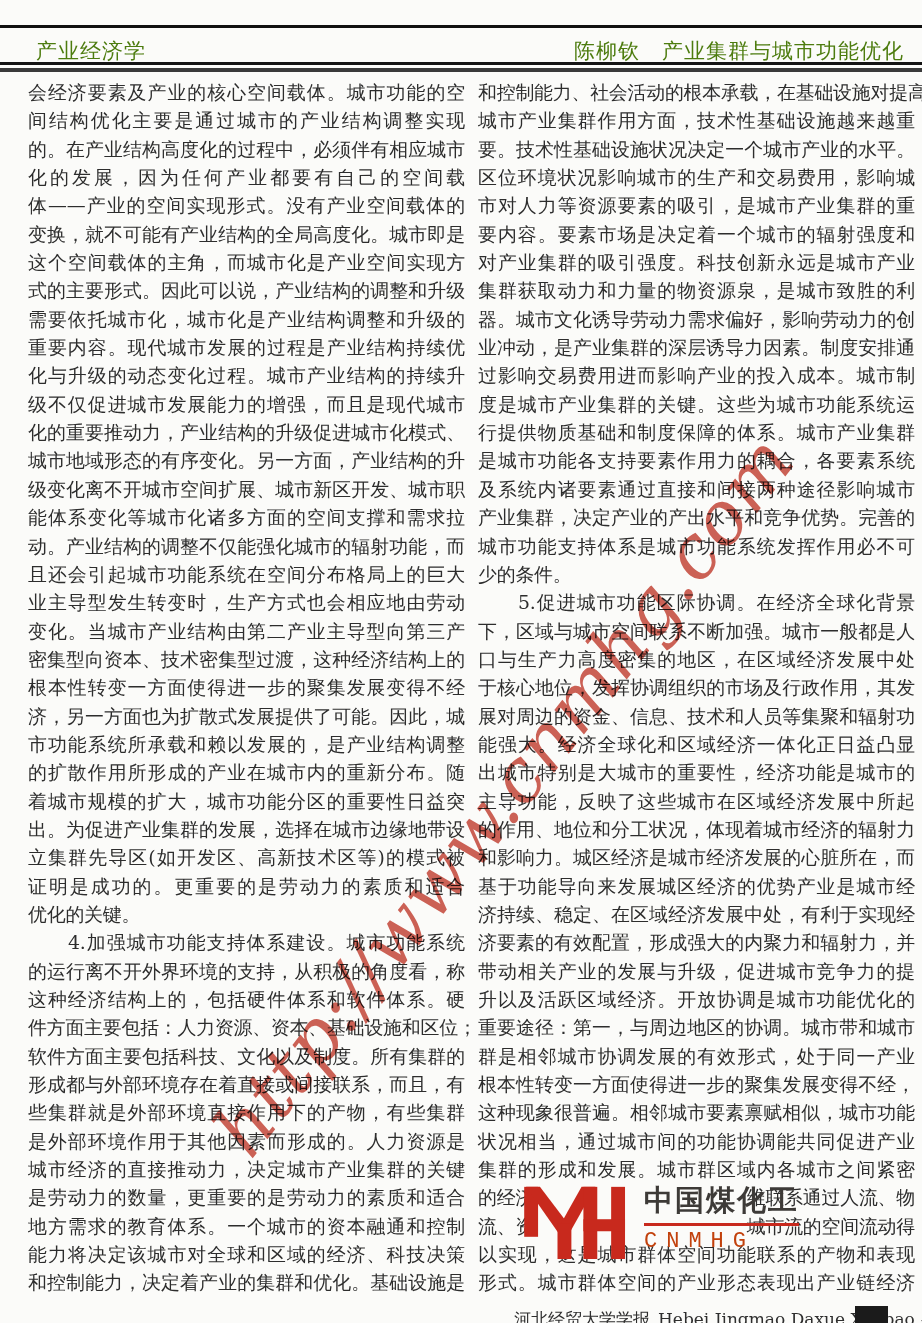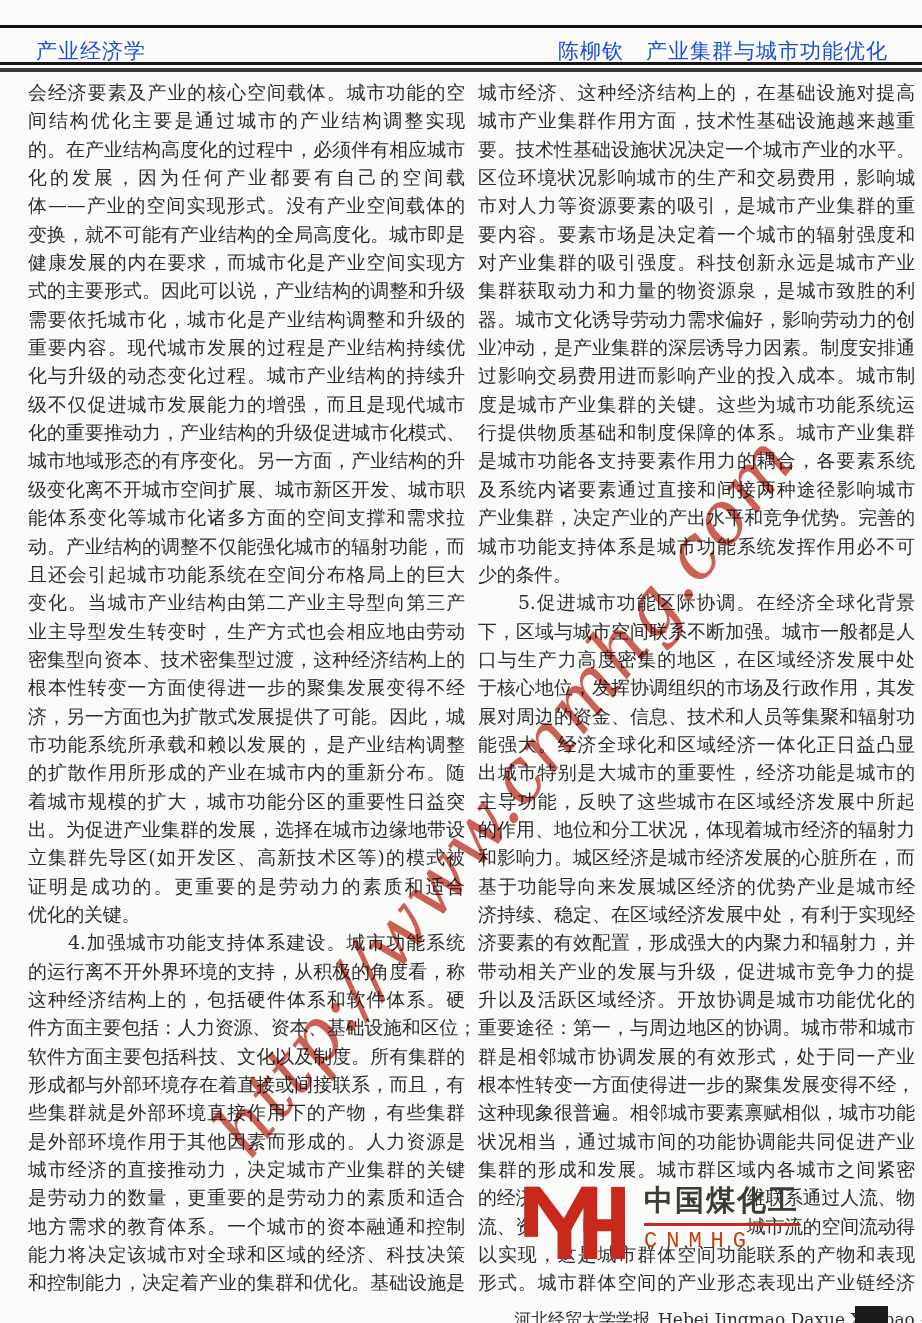--- a/index.html
+++ b/index.html
@@ -3,23 +3,23 @@
 <meta charset="utf-8">
 <style>
   html,body{margin:0;padding:0;background:#e8e8e6;}
   #page{
     position:relative; width:922px; height:1323px; margin:0 auto;
     background:#fbfbf9; overflow:hidden;
     font-family:"DejaVu Serif","Liberation Serif",serif;
     color:#2d2d2d;
   }
   .topline{position:absolute; left:0; top:25px; width:922px; height:3px; background:#101010;}
-  .hdr{position:absolute; top:37px; font-size:21px; color:#1d4ed8; letter-spacing:1px;}
+  .hdr{position:absolute; top:37px; font-size:21px; color:#4d7c0f; letter-spacing:1px;}
   .hdr.left{left:36px;}
-  .hdr.right{right:34px;margin-left:36px;}
+  .hdr.right{right:18px;margin-left:36px;}
   .rule1{position:absolute; left:0; top:62px; width:922px; height:3px; background:#141414;}
   .rule2{position:absolute; left:0; top:68px; width:922px; height:4px; background:#3a3a3a;}
 
   .col{position:absolute; top:78px; width:437px;}
   .col.leftcol{left:28px;}
   .col.rightcol{left:478px;}
   .line{
     height:28.35px; line-height:28.35px; font-size:18.9px;
     text-align:justify; text-align-last:justify; white-space:nowrap;
     letter-spacing:-0.2px; overflow:visible;
@@ -58,34 +58,34 @@
   <div class="rule1"></div>
   <div class="rule2"></div>
 
   <div id="col-left" class="col leftcol">
       <div class="line">会经济要素及产业的核心空间载体。城市功能的空</div>
       <div class="line">间结构优化主要是通过城市的产业结构调整实现</div>
       <div class="line">的。在产业结构高度化的过程中，必须伴有相应城市</div>
       <div class="line">化的发展，因为任何产业都要有自己的空间载</div>
       <div class="line">体——产业的空间实现形式。没有产业空间载体的</div>
       <div class="line">变换，就不可能有产业结构的全局高度化。城市即是</div>
-      <div class="line">健康发展的内在要求，而城市化是产业空间实现方</div>
+      <div class="line">这个空间载体的主角，而城市化是产业空间实现方</div>
       <div class="line">式的主要形式。因此可以说，产业结构的调整和升级</div>
       <div class="line">需要依托城市化，城市化是产业结构调整和升级的</div>
       <div class="line">重要内容。现代城市发展的过程是产业结构持续优</div>
       <div class="line">化与升级的动态变化过程。城市产业结构的持续升</div>
       <div class="line">级不仅促进城市发展能力的增强，而且是现代城市</div>
       <div class="line">化的重要推动力，产业结构的升级促进城市化模式、</div>
       <div class="line">城市地域形态的有序变化。另一方面，产业结构的升</div>
       <div class="line">级变化离不开城市空间扩展、城市新区开发、城市职</div>
       <div class="line">能体系变化等城市化诸多方面的空间支撑和需求拉</div>
       <div class="line">动。产业结构的调整不仅能强化城市的辐射功能，而</div>
       <div class="line">且还会引起城市功能系统在空间分布格局上的巨大</div>
+      <div class="line">业主导型发生转变时，生产方式也会相应地由劳动</div>
       <div class="line">变化。当城市产业结构由第二产业主导型向第三产</div>
-      <div class="line">业主导型发生转变时，生产方式也会相应地由劳动</div>
       <div class="line">密集型向资本、技术密集型过渡，这种经济结构上的</div>
       <div class="line">根本性转变一方面使得进一步的聚集发展变得不经</div>
       <div class="line">济，另一方面也为扩散式发展提供了可能。因此，城</div>
       <div class="line">市功能系统所承载和赖以发展的，是产业结构调整</div>
       <div class="line">的扩散作用所形成的产业在城市内的重新分布。随</div>
       <div class="line">着城市规模的扩大，城市功能分区的重要性日益突</div>
       <div class="line">出。为促进产业集群的发展，选择在城市边缘地带设</div>
       <div class="line">立集群先导区(如开发区、高新技术区等)的模式被</div>
       <div class="line">证明是成功的。更重要的是劳动力的素质和适合</div>
       <div class="line end">优化的关键。</div>
@@ -97,21 +97,21 @@
       <div class="line">形成都与外部环境存在着直接或间接联系，而且，有</div>
       <div class="line">些集群就是外部环境直接作用下的产物，有些集群</div>
       <div class="line">是外部环境作用于其他因素而形成的。人力资源是</div>
       <div class="line">城市经济的直接推动力，决定城市产业集群的关键</div>
       <div class="line">是劳动力的数量，更重要的是劳动力的素质和适合</div>
       <div class="line">地方需求的教育体系。一个城市的资本融通和控制</div>
       <div class="line">能力将决定该城市对全球和区域的经济、科技决策</div>
       <div class="line">和控制能力，决定着产业的集群和优化。基础设施是</div>
     </div>
   <div id="col-right" class="col rightcol">
-      <div class="line">城市经济、这种经济结构上的，在基础设施对提高</div>
+      <div class="line">和控制能力、社会活动的根本承载，在基础设施对提高</div>
       <div class="line">城市产业集群作用方面，技术性基础设施越来越重</div>
       <div class="line">要。技术性基础设施状况决定一个城市产业的水平。</div>
       <div class="line">区位环境状况影响城市的生产和交易费用，影响城</div>
       <div class="line">市对人力等资源要素的吸引，是城市产业集群的重</div>
       <div class="line">要内容。要素市场是决定着一个城市的辐射强度和</div>
       <div class="line">对产业集群的吸引强度。科技创新永远是城市产业</div>
       <div class="line">集群获取动力和力量的物资源泉，是城市致胜的利</div>
       <div class="line">器。城市文化诱导劳动力需求偏好，影响劳动力的创</div>
       <div class="line">业冲动，是产业集群的深层诱导力因素。制度安排通</div>
       <div class="line">过影响交易费用进而影响产业的投入成本。城市制</div>

